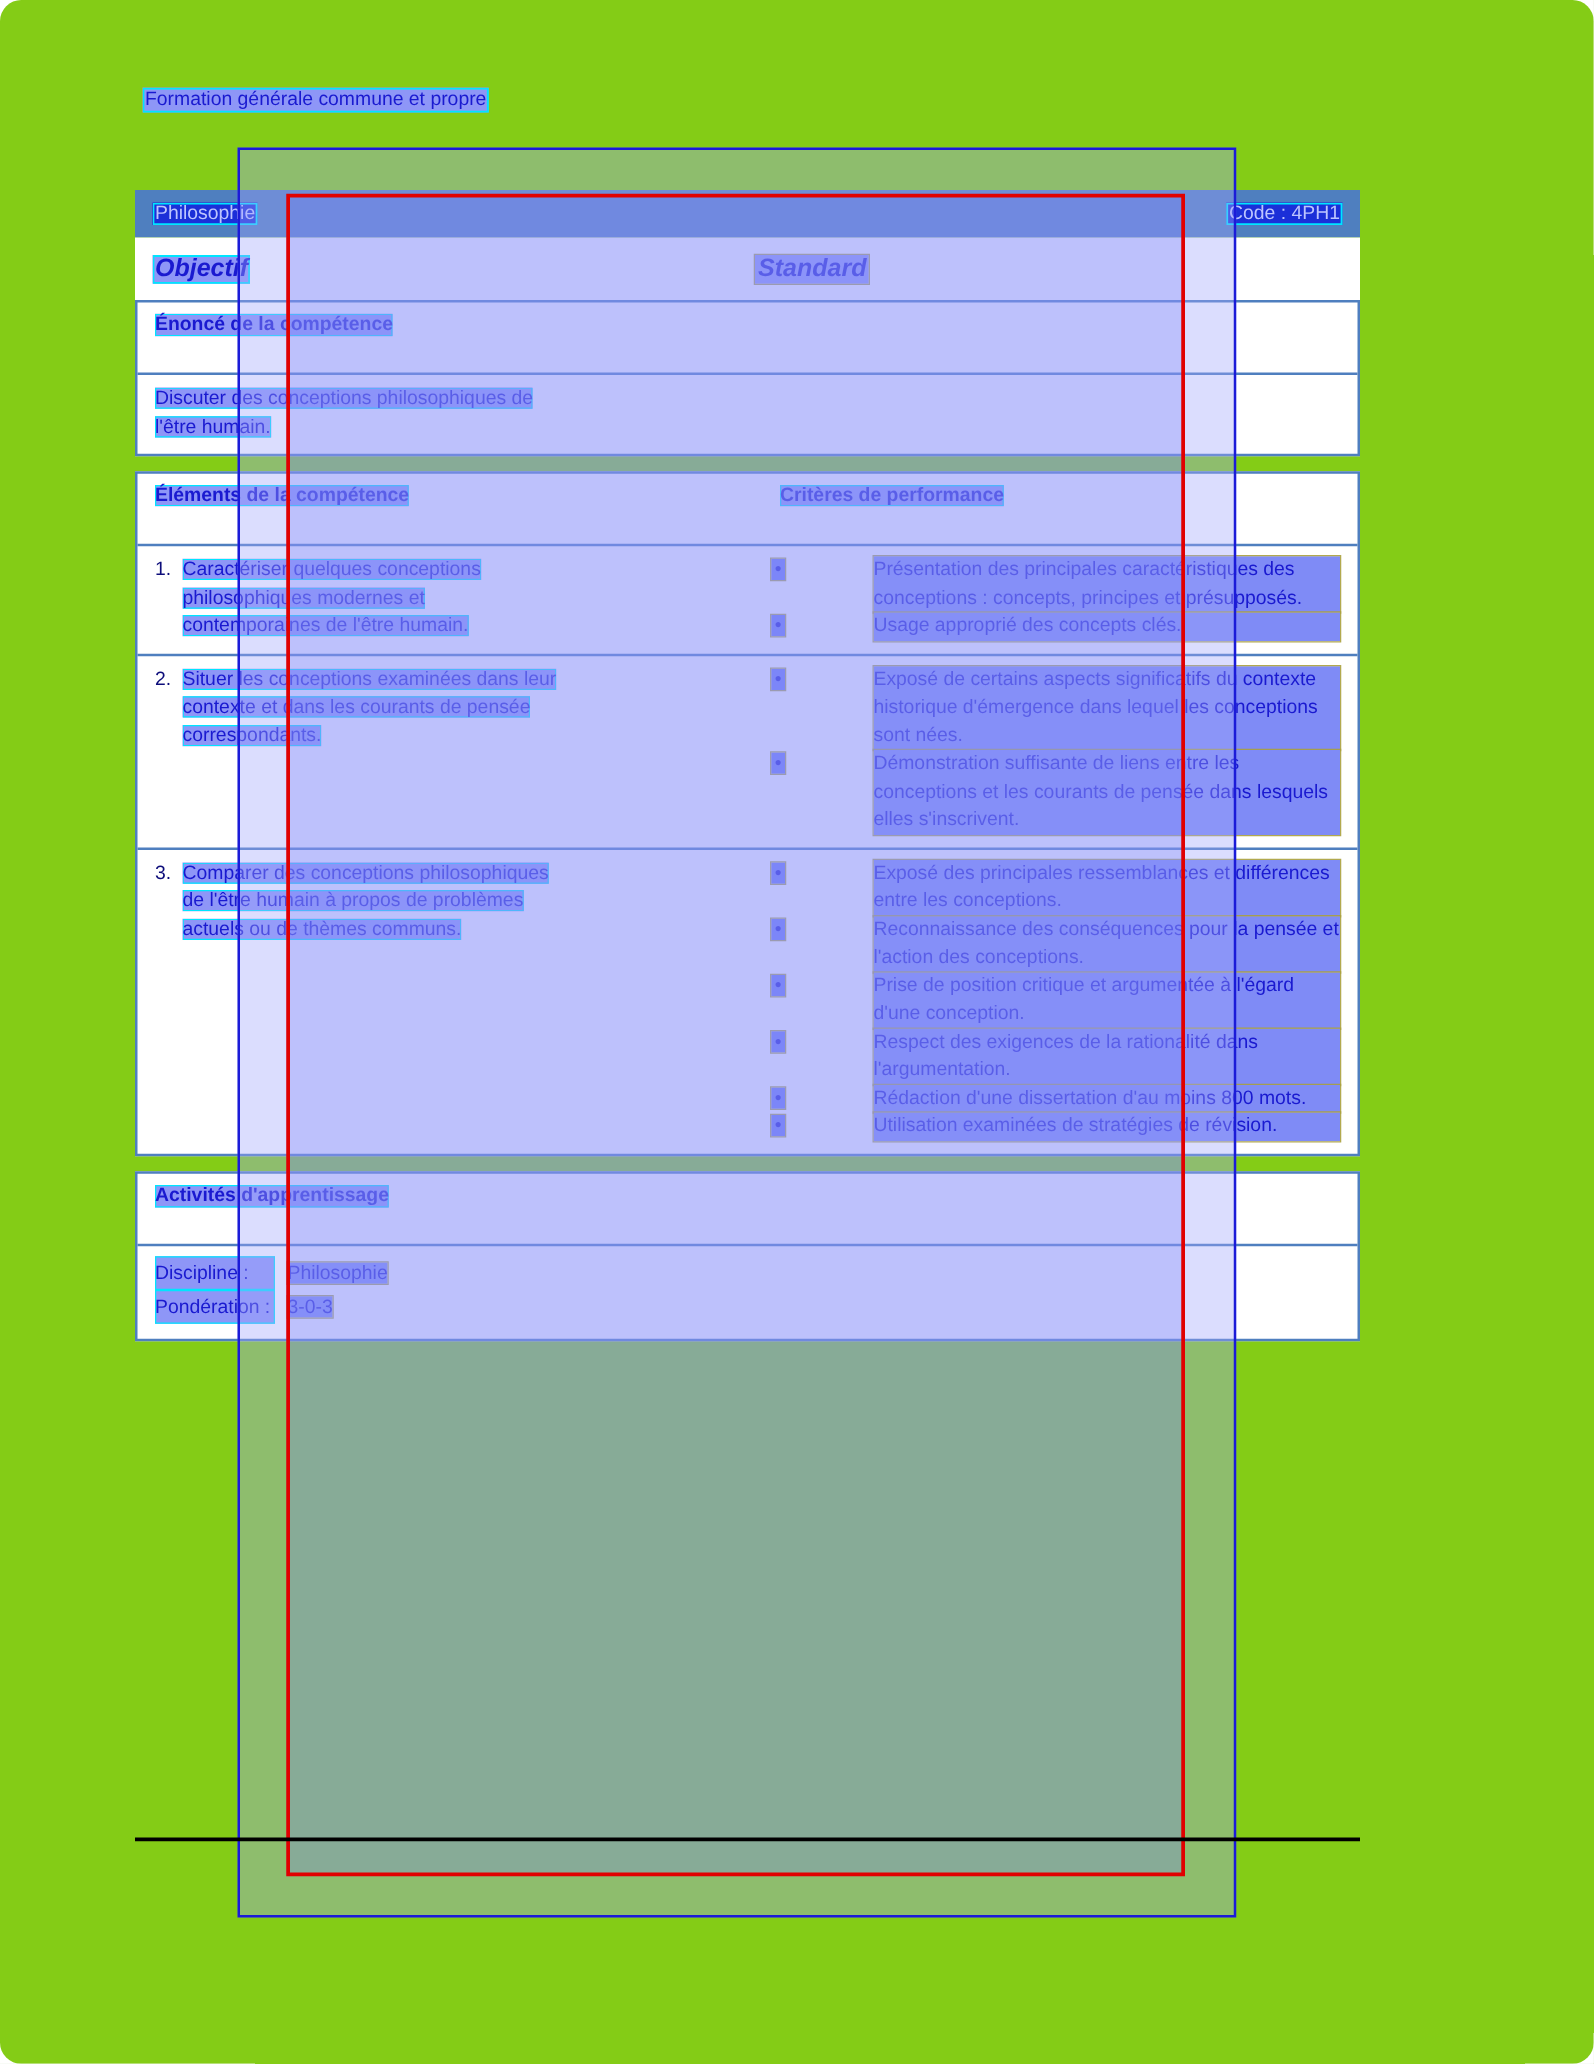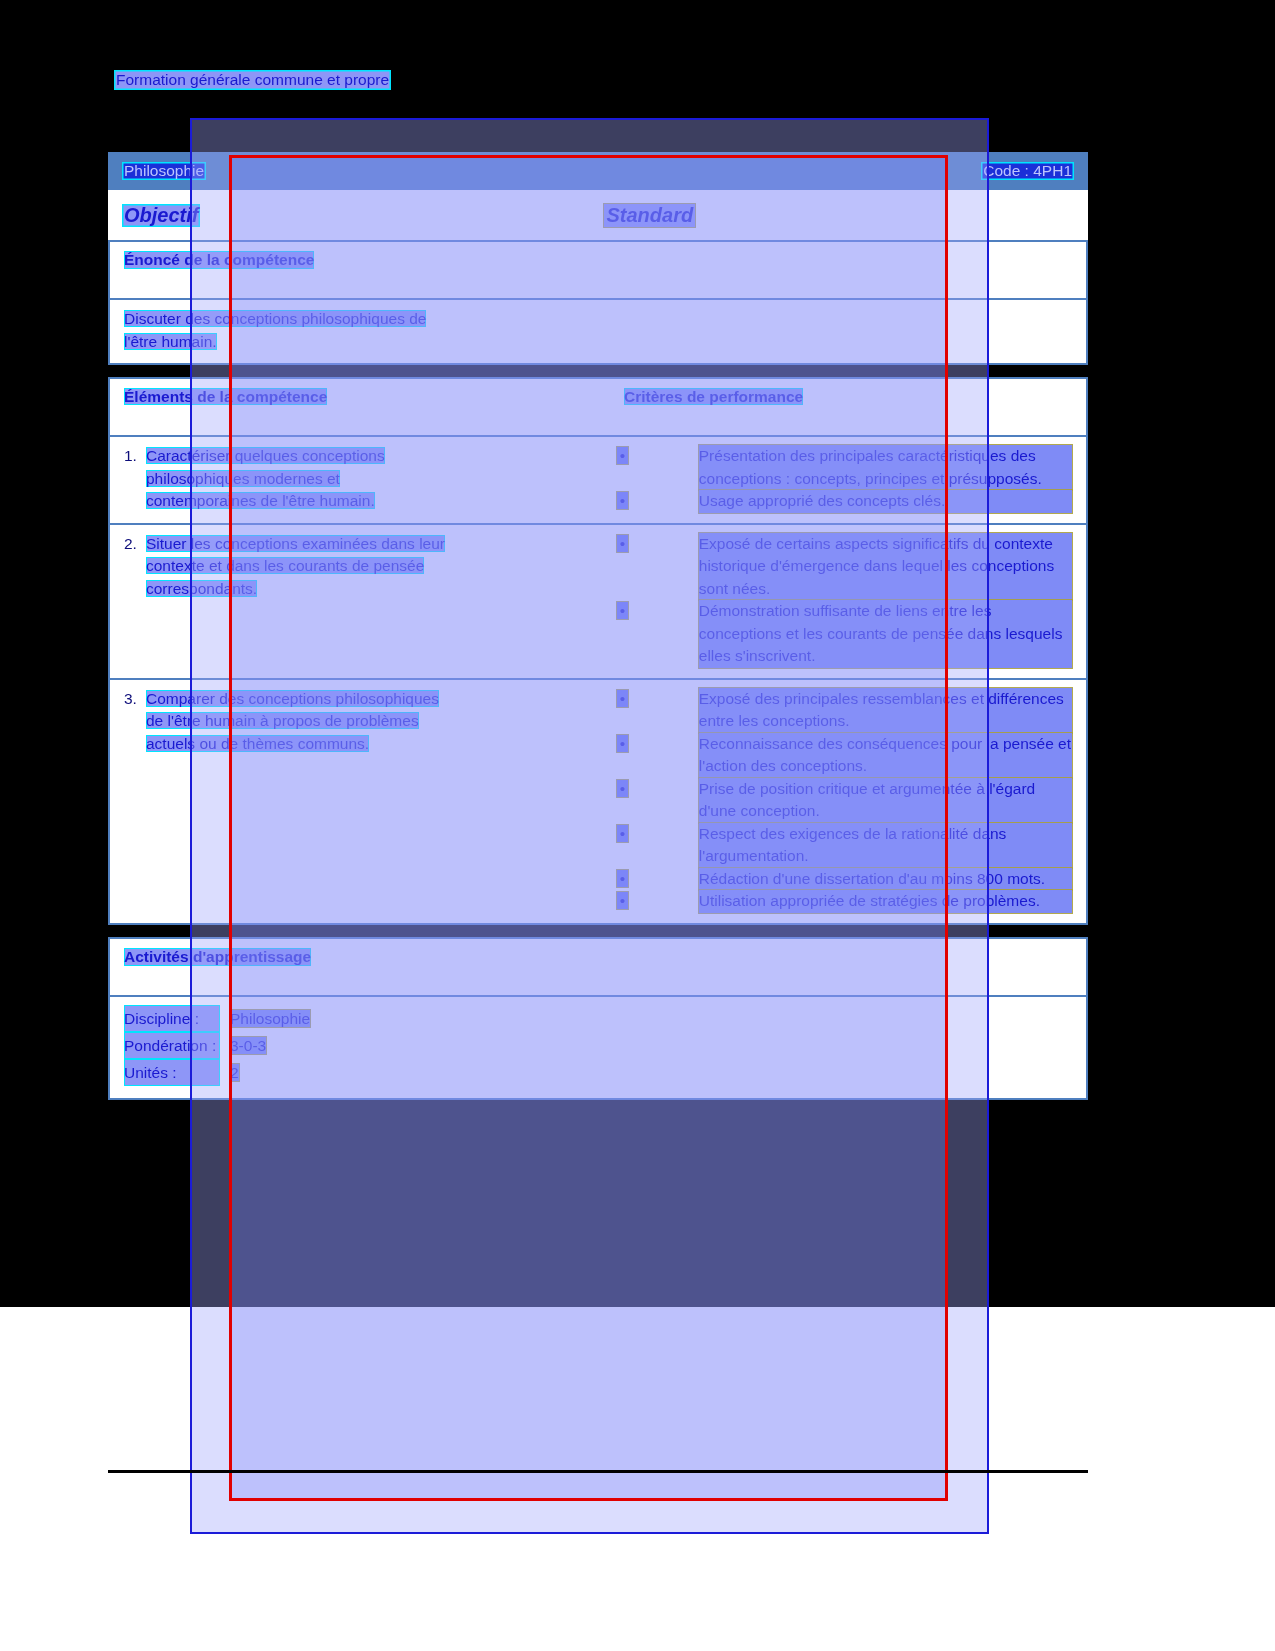--- a/index.html
+++ b/index.html
@@ -12,22 +12,23 @@
     width: 1275px;
     height: 1651px;
     position: relative;
     overflow: hidden;
   }
 
   
   #page {
     position: absolute;
     left: 0; top: 0;
-    width: 1275px; height: 1307px;
-    background: #000000;
+    width: 1275px; height: 1651px;
+    background: #84cc16;
+    border-radius: 17px;
   }
   .band-outer {
     position: absolute;
     left: 190px; top: 118px;
     width: 795px; height: 1412px;
     background: rgba(160,165,252,0.38);
     border-left: 2px solid #1b1bd8;
     border-right: 2px solid #1b1bd8;
     border-top: 2px solid #1b1bd8;
     border-bottom: 2px solid #1b1bd8;
@@ -332,41 +333,38 @@
             <li>
               <span class="bullet"><i>•</i></span>
               <span class="ctext wb">Respect des exigences de la rationalité dans l'argumentation.</span>
             </li>
             <li>
               <span class="bullet"><i>•</i></span>
               <span class="ctext wb">Rédaction d'une dissertation d'au moins 800 mots.</span>
             </li>
             <li>
               <span class="bullet"><i>•</i></span>
-              <span class="ctext wb">Utilisation appropriée de stratégies de problèmes.</span>
+              <span class="ctext wb">Utilisation examinées de stratégies de révision.</span>
             </li>
           </ul>
         </div>
       </div>
     </div>
 
     <div class="block act-block">
       <div class="hdr-row">
         <span class="w">Activités d'apprentissage</span>
       </div>
       <div class="act-lines">
         <div>
           <span class="lbl w">Discipline :</span><span class="val wb">Philosophie</span>
         </div>
         <div>
           <span class="lbl w">Pondération :</span><span class="val wb">3-0-3</span>
         </div>
-        <div>
-          <span class="lbl w">Unités :</span><span class="val wb">2</span>
-        </div>
       </div>
     </div>
 
   </div>
 
   <div class="band-outer"></div>
   <div class="band-inner"></div>
 
   <div class="footer-rule"></div>
 

